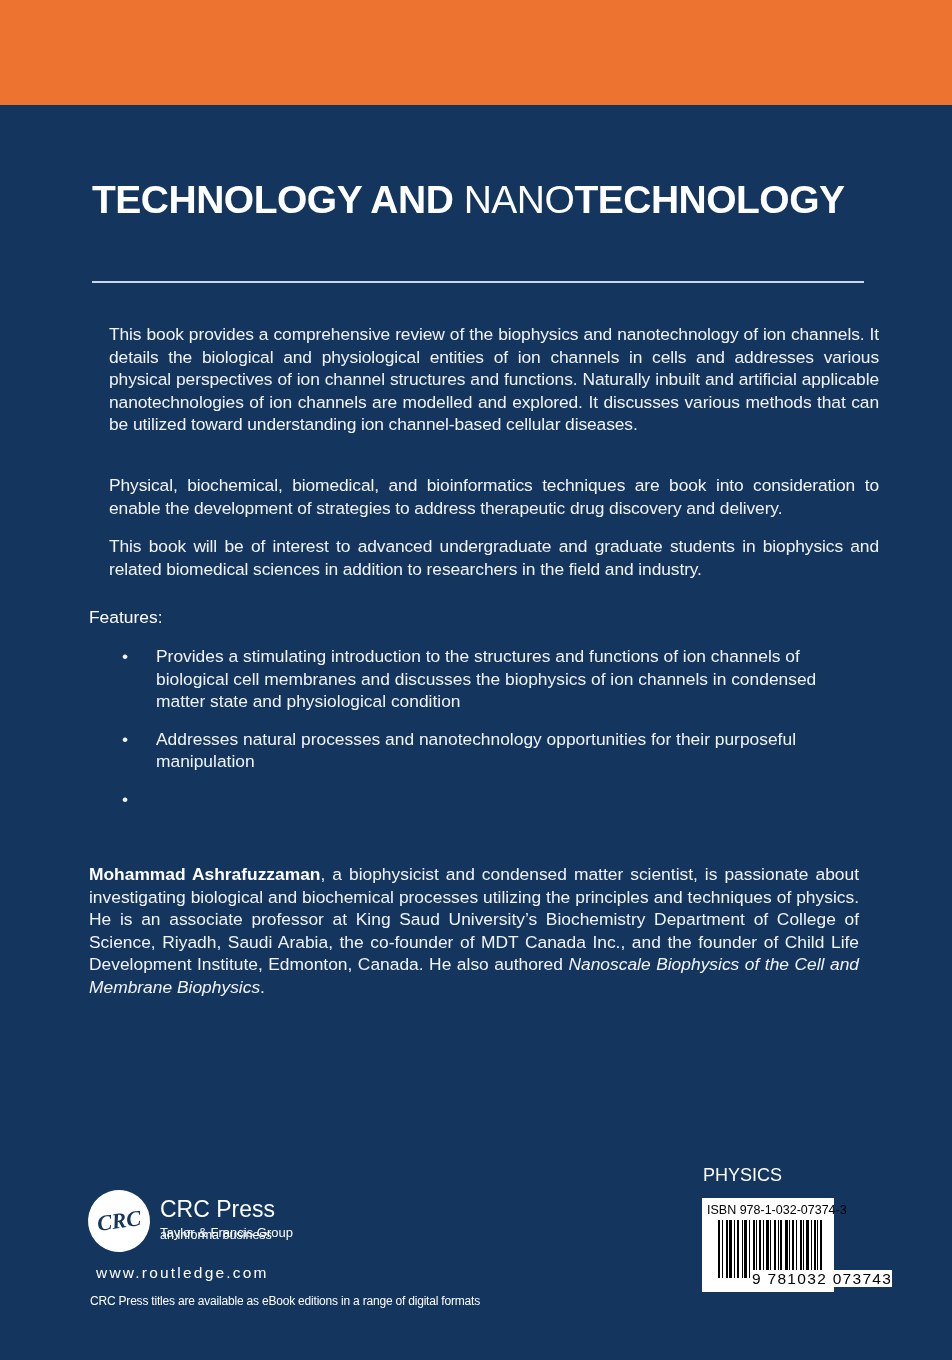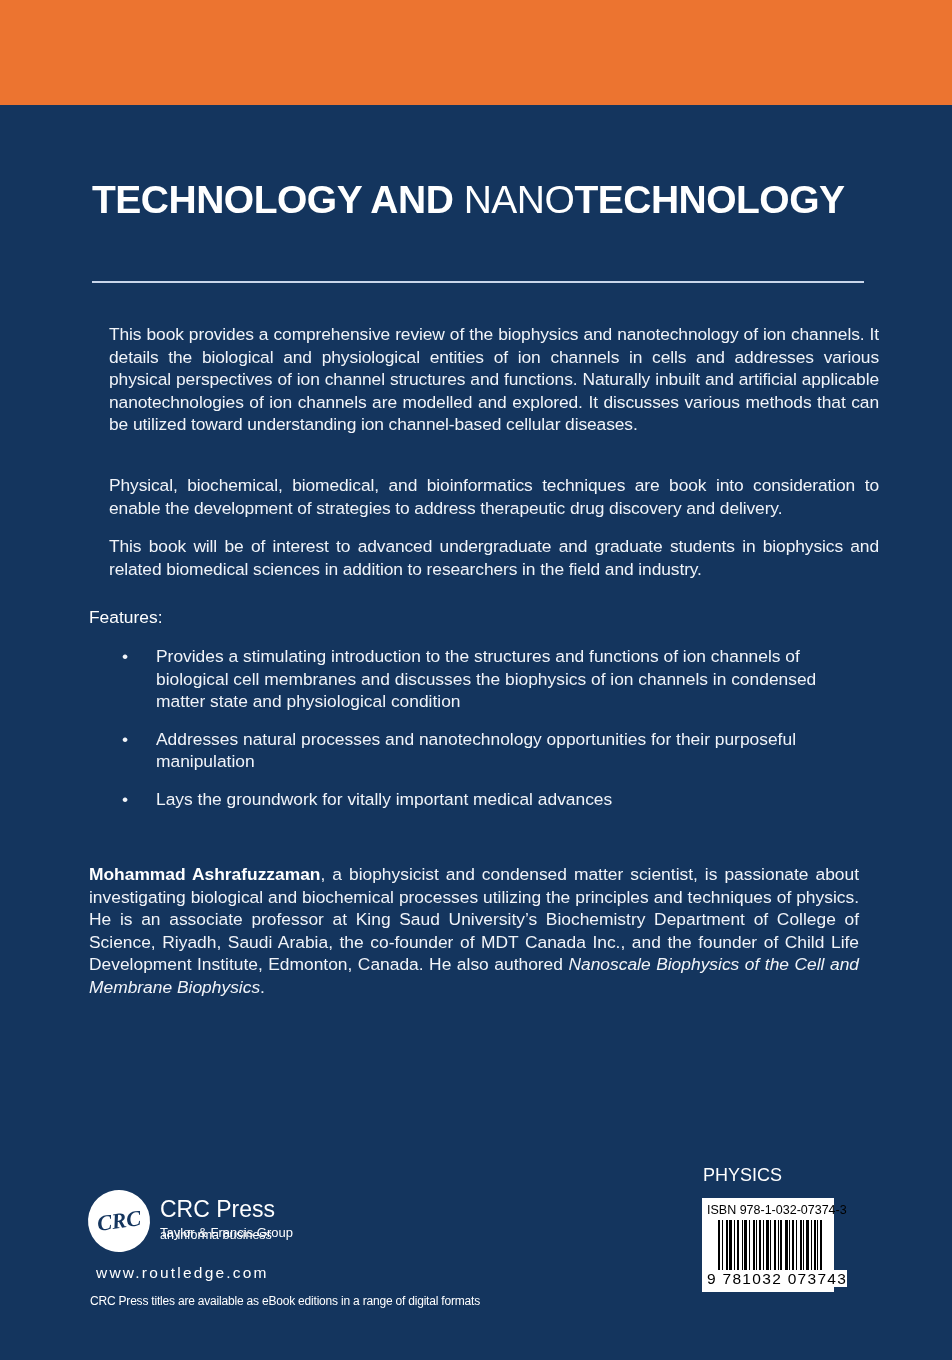--- a/index.html
+++ b/index.html
@@ -30,41 +30,41 @@
   .crc-group { position:absolute; left:72px; top:35px; font-size:13px; white-space:nowrap; }
   .crc-informa { position:absolute; left:72px; top:38px; font-size:12.5px; white-space:nowrap; }
   .crc-url { position:absolute; left:96px; top:1264px; font-size:15.5px; letter-spacing:2.2px; }
   .crc-ebook { position:absolute; left:90px; top:1294px; font-size:12px; letter-spacing:-0.2px; }
   .subject { position:absolute; left:703px; top:1165px; font-size:18px; }
   .barcode-box { position:absolute; left:702px; top:1198px; width:132px; height:94px; background:#fff; color:#000; }
   .isbn { position:absolute; left:5px; top:5px; font-size:12.5px; white-space:nowrap; }
   .bars { position:absolute; left:16px; top:22px; width:136px; height:58px; display:flex; align-items:stretch; }
   .bars span { display:block; background:#000; height:100%; }
   .digits { position:absolute; left:5px; top:72px; font-size:15.5px; letter-spacing:1.3px; background:transparent; white-space:nowrap; }
-  .digits span { background:#fff; }
+  .digits span { background:#fff;margin-left:45px; }
 </style>
 </head>
 <body>
 
 <div class="top-band"></div>
 
 <h1 class="title">
   <span>TECHNOLOGY AND </span><span class="light">NANO</span><span>TECHNOLOGY</span><br>
 </h1>
 <div class="rule"></div>
 
 <p class="body p1">This book provides a comprehensive review of the biophysics and nanotechnology of ion channels. It details the biological and physiological entities of ion channels in cells and addresses various physical perspectives of ion channel structures and functions. Naturally inbuilt and artificial applicable nanotechnologies of ion channels are modelled and explored. It discusses various methods that can be utilized toward understanding ion channel-based cellular diseases.</p>
 <p class="body p2">Physical, biochemical, biomedical, and bioinformatics techniques are book into consideration to enable the development of strategies to address therapeutic drug discovery and delivery.</p>
 <p class="body p3">This book will be of interest to advanced undergraduate and graduate students in biophysics and related biomedical sciences in addition to researchers in the field and industry.</p>
 
 <h2 class="features-head">Features:</h2>
 <ul class="features">
   <li><span class="bullet">•</span><span>Provides a stimulating introduction to the structures and functions of ion channels of biological cell membranes and discusses the biophysics of ion channels in condensed matter state and physiological condition</span></li>
   <li><span class="bullet">•</span><span>Addresses natural processes and nanotechnology opportunities for their purposeful manipulation</span></li>
-  <li><span class="bullet">•</span><span>Lays the groundwork for vitally important medical advances</span></li>
+  <li><span class="bullet">•</span></li>
 </ul>
 
 <p class="bio"><b>Mohammad Ashrafuzzaman</b><span>, a biophysicist and condensed matter scientist, is passionate about investigating biological and biochemical processes utilizing the principles and techniques of physics. He is an associate professor at King Saud University’s Biochemistry Department of College of Science, Riyadh, Saudi Arabia, the co-founder of MDT Canada Inc., and the founder of Child Life Development Institute, Edmonton, Canada. He also authored </span><i>Nanoscale Biophysics of the Cell and Membrane Biophysics</i><span>.</span></p>
 
 <div class="logo">
   <div class="crc-circle">CRC</div>
   <div class="crc-name">CRC Press</div>
   <div class="crc-group">Taylor &amp; Francis Group</div>
   <div class="crc-informa">an informa business</div>
 </div>

